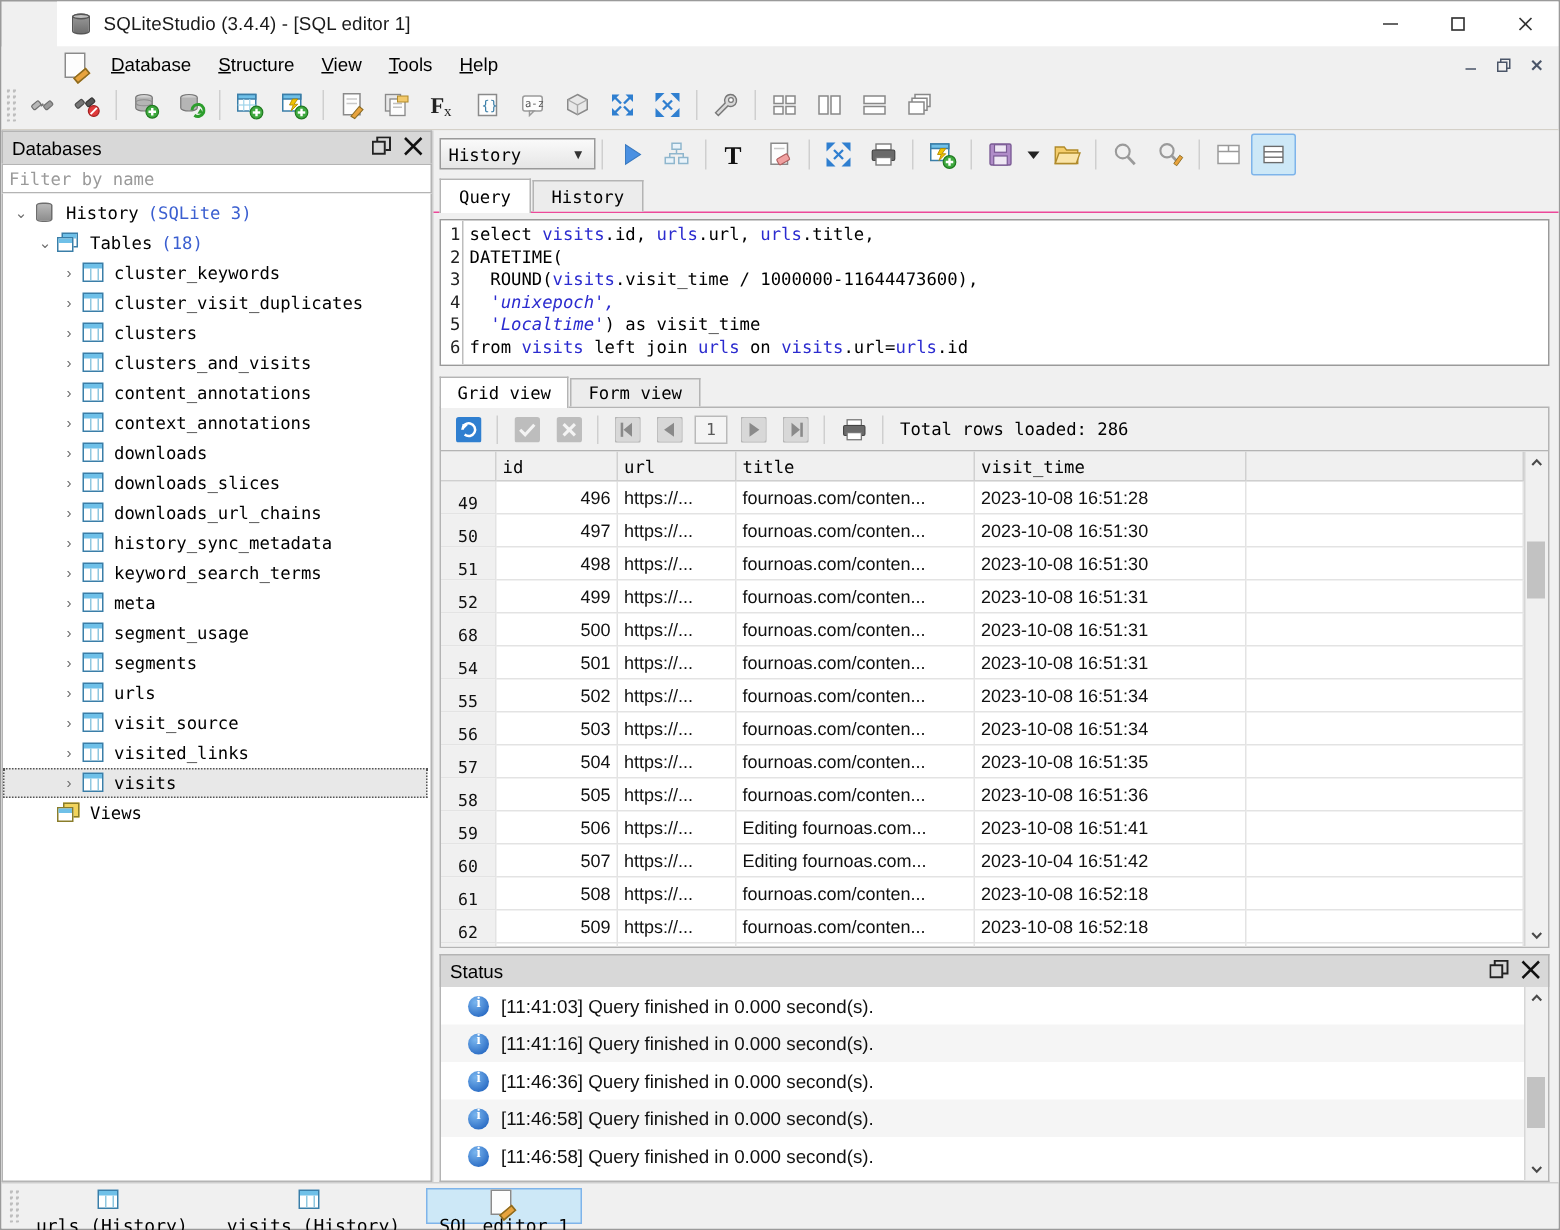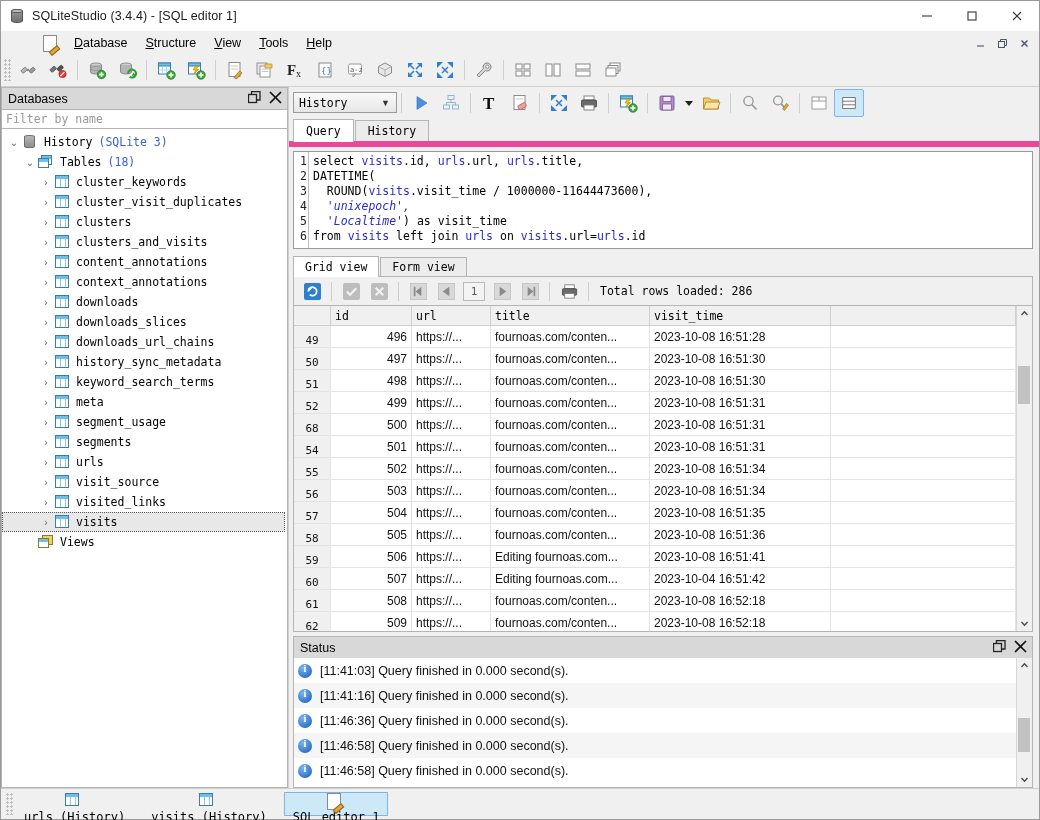--- a/index.html
+++ b/index.html
@@ -22,20 +22,21 @@
   }
 
   
   .titlebar {
     height: 30px;
     background: #ffffff;
     display: flex;
     align-items: center;
     flex: 0 0 auto;
     position: relative;
+    margin-left: 37px;
   }
   .title-icon {
     width: 16px; height: 16px;
     margin-left: 8px; margin-right: 7px;
     position: relative;
   }
   .db-cyl {
     position: absolute; left: 2px; top: 1px;
     width: 12px; height: 14px;
     background: linear-gradient(#9a9a9a, #6f6f6f);
@@ -305,21 +306,21 @@
     position: absolute; right: 6px; top: 50%; transform: translateY(-50%);
     color: #333; font-size: 9px;
     font-family: "Liberation Sans", sans-serif;
   }
 
   .tabs {
     height: 23px;
     display: flex; align-items: flex-end;
     padding-left: 4px;
     flex: 0 0 auto;
-    border-bottom: 6px solid #ec4899;
+    border-bottom: 1px solid #ec4899;
   }
   .tab {
     height: 21px;
     padding: 0 12px;
     display: flex; align-items: center;
     font-family: "DejaVu Sans Mono", monospace;
     font-size: 11.5px;
     background: #ececec;
     border: 1px solid #b4b4b4;
     border-bottom: none;
@@ -517,21 +518,21 @@
     border: 1px solid #b4b4b4;
     border-top: none;
     display: flex;
     overflow: hidden;
     box-sizing: border-box;
   }
   .status-list { flex: 1 1 auto; min-width: 0; }
   .status-row {
     height: 25px;
     display: flex; align-items: center;
-    padding-left: 4px;
+    padding-left: 18px;
     font-size: 12.5px;
     color: #111;
   }
   .status-row:nth-child(even) { background: #f5f5f5; }
   .info-ico {
     width: 14px; height: 14px; flex: 0 0 14px;
     border-radius: 50%;
     background: radial-gradient(circle at 35% 30%, #7ab6ef, #1457b8);
     margin-right: 8px;
     position: relative;

